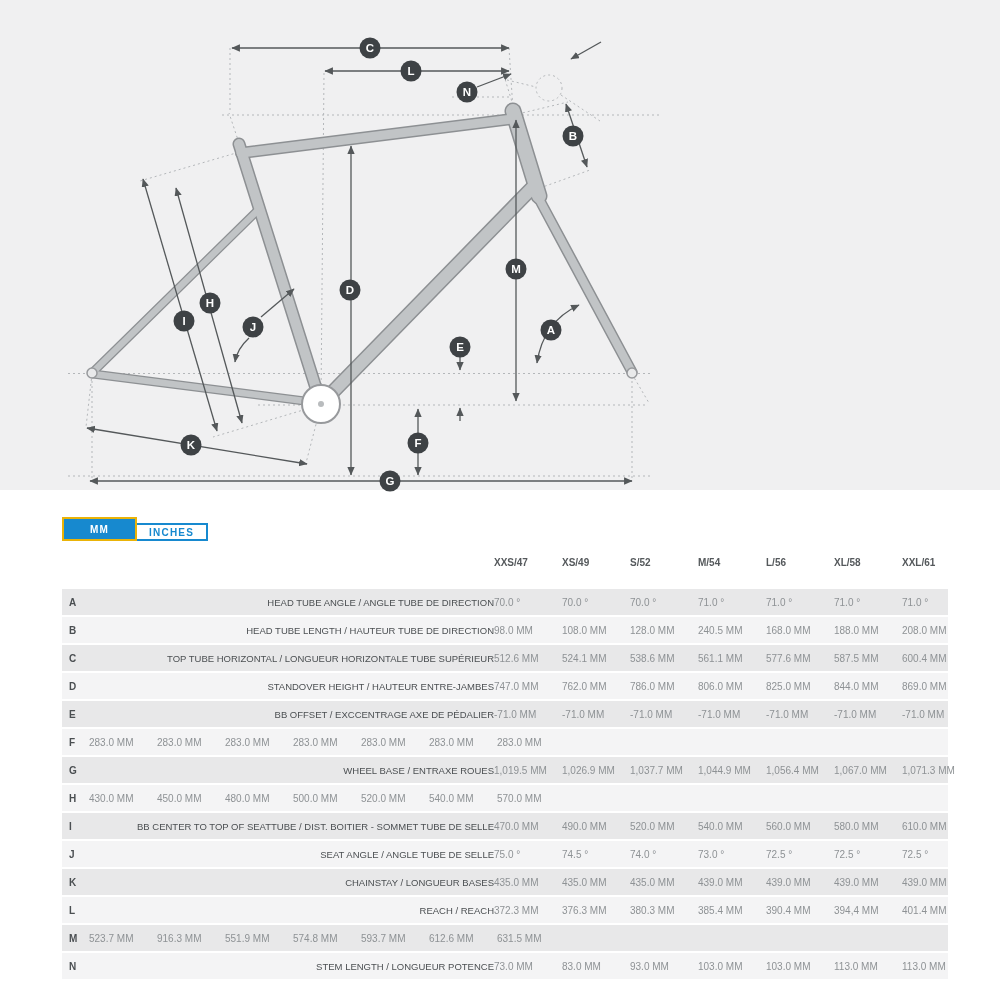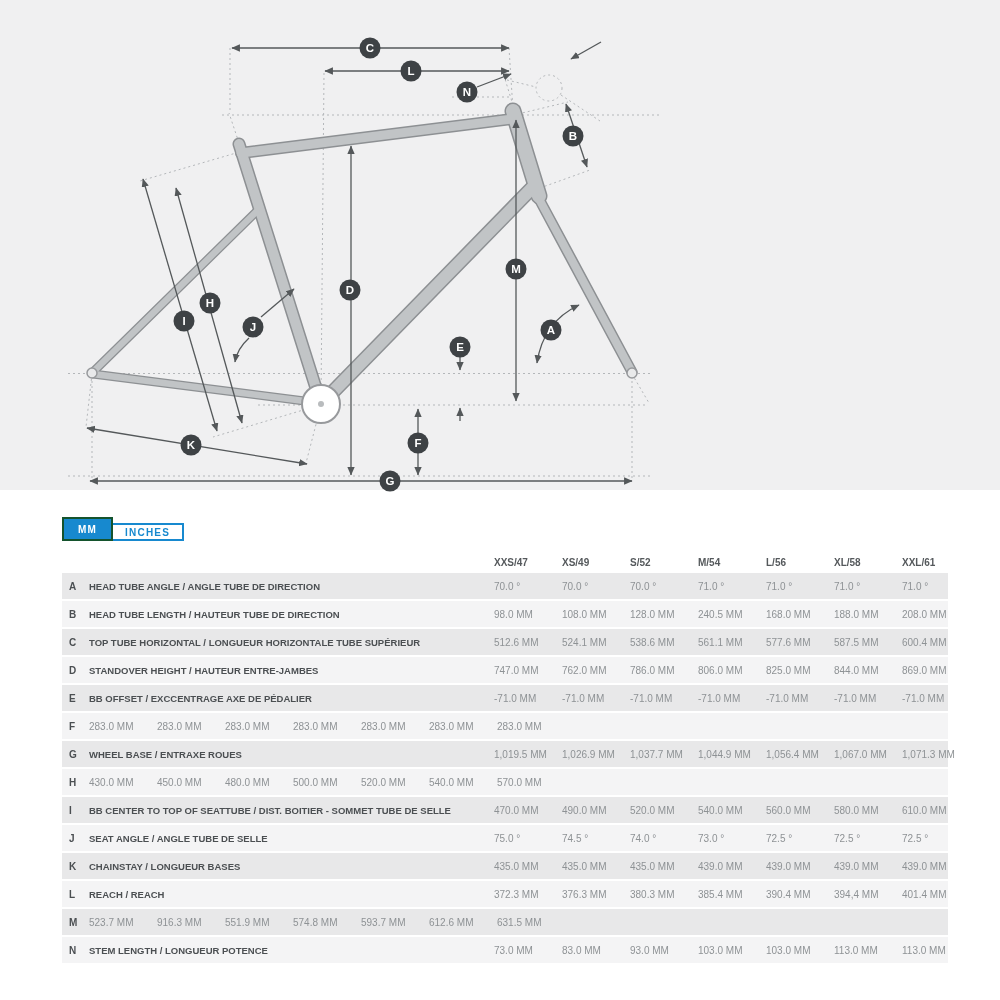--- a/index.html
+++ b/index.html
@@ -5,31 +5,31 @@
   html,body{margin:0;padding:0;}
   .page{position:relative;width:1000px;height:1000px;background:#ffffff;
         font-family:"Liberation Sans",sans-serif;overflow:hidden;}
   .diagram-section{position:absolute;left:0;top:0;width:1000px;height:490px;background:#f0f0f1;}
   .diagram-section svg{position:absolute;left:0;top:0;}
 
   .unit-toggle{position:absolute;left:62px;top:517px;display:flex;height:24px;}
   .unit-toggle .seg{box-sizing:border-box;display:flex;align-items:center;font-weight:bold;
         font-size:10px;letter-spacing:1.2px;cursor:pointer;border:0;
         font-family:"Liberation Sans",sans-serif;}
-  .unit-toggle .seg.mm{background:#1789cf;color:#ffffff;padding:0 14px;border:2px solid #14532d;}
+  .unit-toggle .seg.mm{background:#1789cf;color:#ffffff;padding:0 26px;border:2px solid #eab308;}
   .unit-toggle .seg.inches{background:#ffffff;color:#1789cf;padding:0 12px;border:2px solid #1789cf;border-left:0;margin-top:6px;}
 
   .geo-table{position:absolute;left:62px;top:551px;width:886px;}
   .trow{display:flex;align-items:center;height:26px;margin-bottom:2px;font-size:10px;}
-  .trow.head{background:none;height:22px;margin-bottom:0;}
+  .trow.head{background:none;height:22px;margin-bottom:16px;}
   .trow.odd{background:#e8e8e9;}
   .trow.even{background:#f4f4f5;}
   .trow .letter{width:20px;padding-left:7px;font-weight:bold;color:#4b4f52;font-size:10px;flex:none;}
-  .trow .label{width:405px;font-weight:bold;color:#4b4f52;font-size:9.5px;flex:none;
-        white-space:nowrap;overflow:hidden;}
+  .trow .label{width:405px;font-weight:normal;color:#4b4f52;font-size:9.5px;flex:none;
+        white-space:nowrap;overflow:hidden;text-align:right;}
   .trow .val{width:68px;flex:none;color:#8e9295;white-space:nowrap;}
   .trow.head .val{color:#55595c;font-weight:bold;}
   .trow .val:last-child{width:47px;overflow:visible;}
 </style>
 </head>
 <body>
 
 <div class="page">
 
   <div class="diagram-section">

